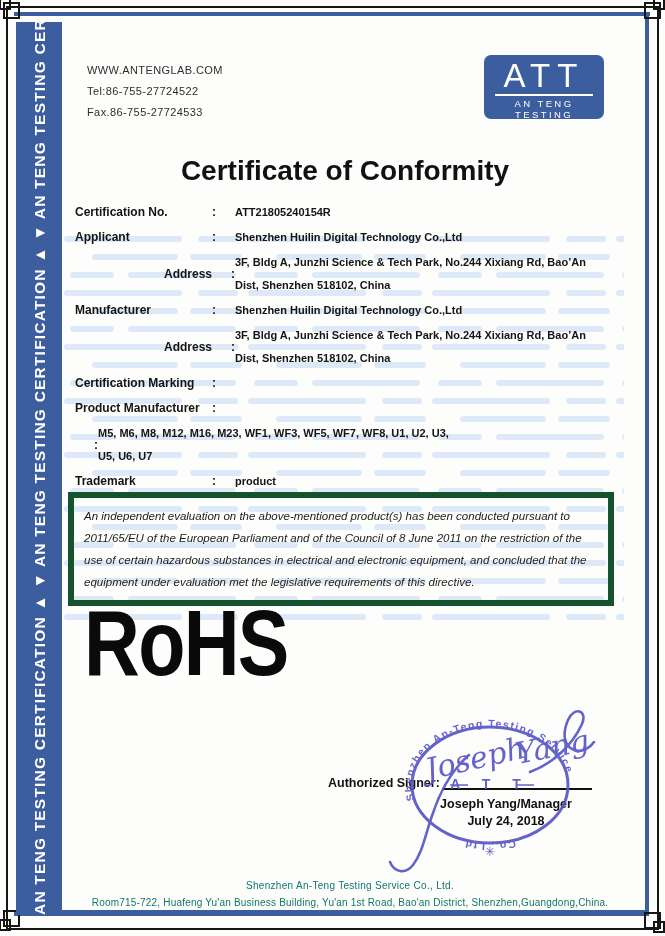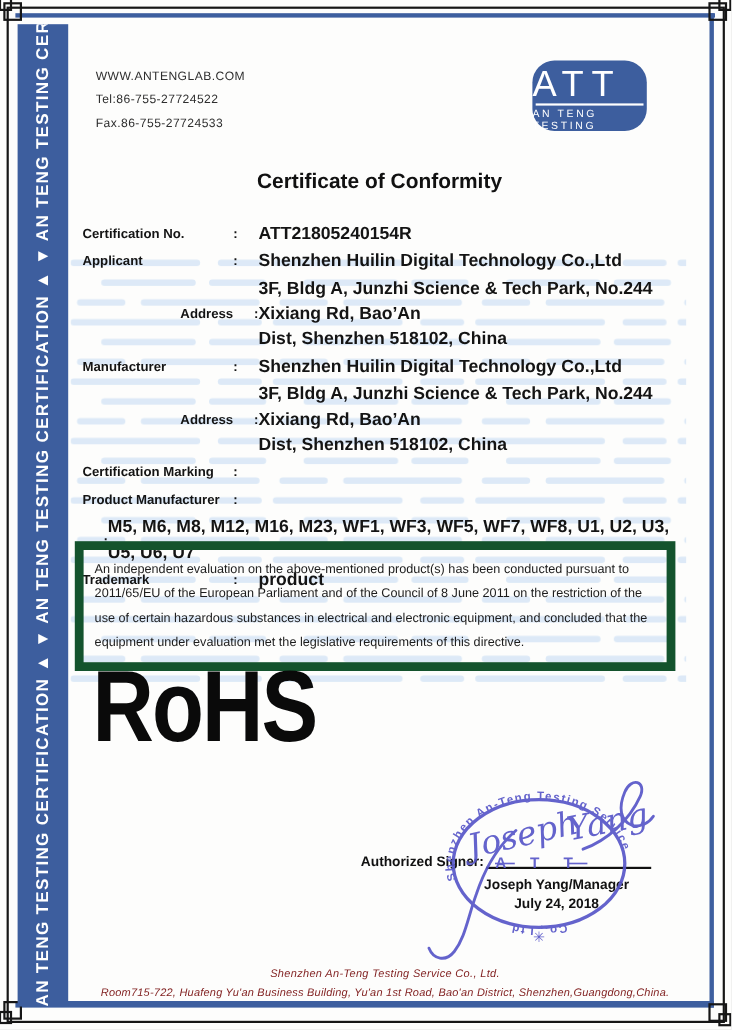--- a/index.html
+++ b/index.html
@@ -31,61 +31,61 @@
     transform:rotate(-90deg); transform-origin:0 0;
     color:#ffffff; font-weight:bold; font-size:15.5px; letter-spacing:1.2px;
     line-height:34px; white-space:nowrap;
   }
   
   .watermark { position:absolute; left:64px; top:232px; pointer-events:none; }
   
   .contact { position:absolute; left:87px; top:60px; font-size:11px; color:#2e2e2e; letter-spacing:.4px; }
   .contact div { line-height:21px; }
   .logo {
-    position:absolute; left:484px; top:55px; width:104px; height:64px;
-    background:#3d5e9e; border-radius:20px; color:#fff; text-align:left;
+    position:absolute; left:484px; top:55px; width:120px; height:64px;
+    background:#3d5e9e; border-radius:7px; color:#fff; text-align:center;
   }
   .logo .abbr { font-size:33px; line-height:36px; letter-spacing:7px; padding-top:3px; font-weight:normal; }
   .logo .rule { width:98px; height:2px; background:#fff; margin:0 auto 2px auto; }
   .logo .sub  { font-size:9.5px; letter-spacing:2.4px; }
   
   .title {
     position:absolute; left:75px; top:155px; width:540px; text-align:center;
-    font-size:19px; font-weight:bold; color:#111;
+    font-size:28px; font-weight:bold; color:#111;
   }
   
   .info { position:absolute; left:75px; top:201px; width:540px; }
   .info-row { display:flex; margin-bottom:2px; }
   .info-row .lbl { width:137px; font-weight:bold; font-size:12px; line-height:23px; color:#141414; }
   .info-row .col { width:23px;  font-weight:bold; font-size:12px; line-height:23px; color:#141414; }
-  .info-row .val { flex:1; font-weight:bold; font-size:16px; line-height:23px; color:#141414; white-space:pre-line; }
+  .info-row .val { flex:1; font-weight:bold; font-size:11px; line-height:23px; color:#141414; white-space:pre-line; }
   .info-row.multi .lbl, .info-row.multi .col { align-self:center;text-align:right; }
   
   .statement {
     position:absolute; left:68px; top:492px; width:546px;
-    border:8px solid #14532d; padding:7px 10px;
-    font-size:11.5px; line-height:22px; color:#1c1c1c;
+    border:6px solid #14532d; padding:7px 10px;
+    font-size:11.5px; line-height:22px; color:#1c1c1c;font-style:italic;
   }
   
   .rohs {
     position:absolute; left:84px; top:597px;
     font-size:92px; font-weight:bold; color:#0a0a0a;
     letter-spacing:-2px; transform:scaleX(.84); transform-origin:left top;
     line-height:92px;
   }
   
   .sig-line { position:absolute; left:328px; top:776px; width:264px; display:flex; }
   .sig-line .txt { font-size:12.5px; font-weight:bold; color:#111; white-space:nowrap; }
   .sig-line .rule { flex:1; border-bottom:2px solid #111; margin-left:2px; }
   .sig-name { position:absolute; left:400px; top:797px; width:212px; text-align:center; font-size:12.5px; font-weight:bold; color:#111; }
   .sig-date { position:absolute; left:400px; top:814px; width:212px; text-align:center; font-size:12.5px; font-weight:bold; color:#111; }
   .stamp-svg { position:absolute; left:380px; top:688px; pointer-events:none; opacity:.92; }
   .stamp-script { font-family:"DejaVu Serif", serif; font-style:italic; }
   
-  .footer { position:absolute; left:70px; top:877px; width:560px; text-align:center; color:#7f1d1d;font-style:italic; }
+  .footer { position:absolute; left:70px; top:877px; width:560px; text-align:center; color:#0f766e; }
   .footer .f1 { font-size:10px; line-height:17px; letter-spacing:.3px; }
   .footer .f2 { font-size:10px; line-height:17px; letter-spacing:.2px; }
 </style>
 </head>
 <body>
 
 <div class="page">
 
   <svg class="watermark" width="560" height="388">
     <defs>

